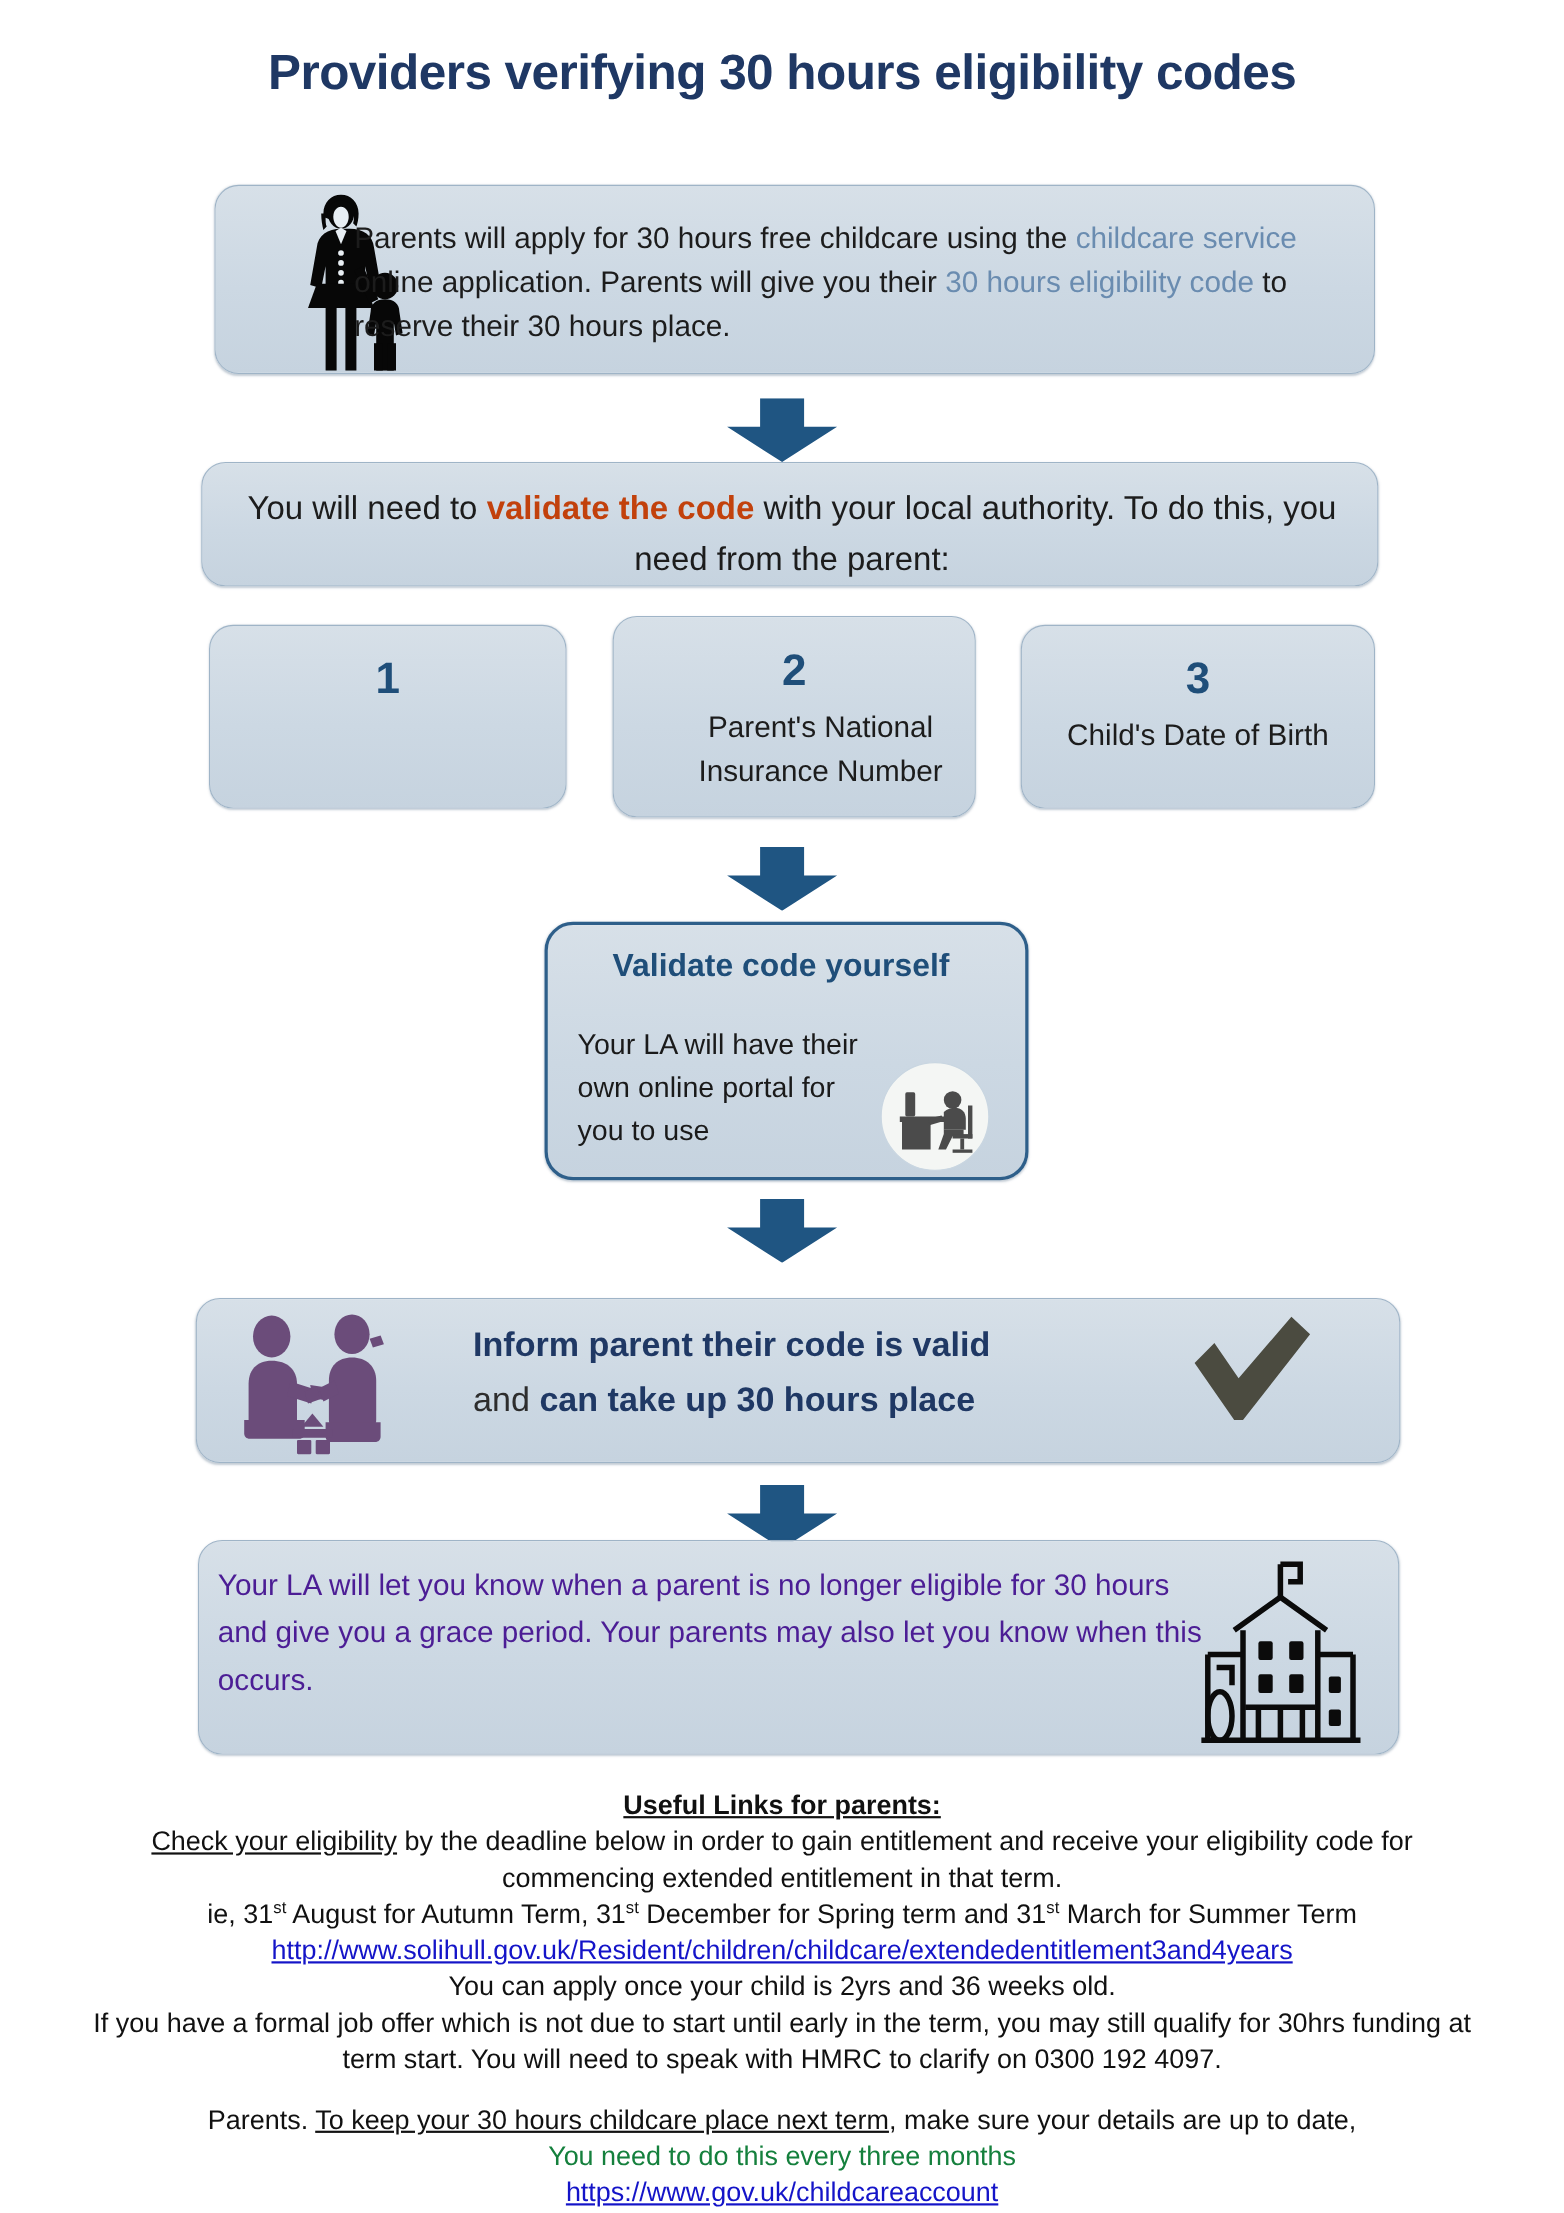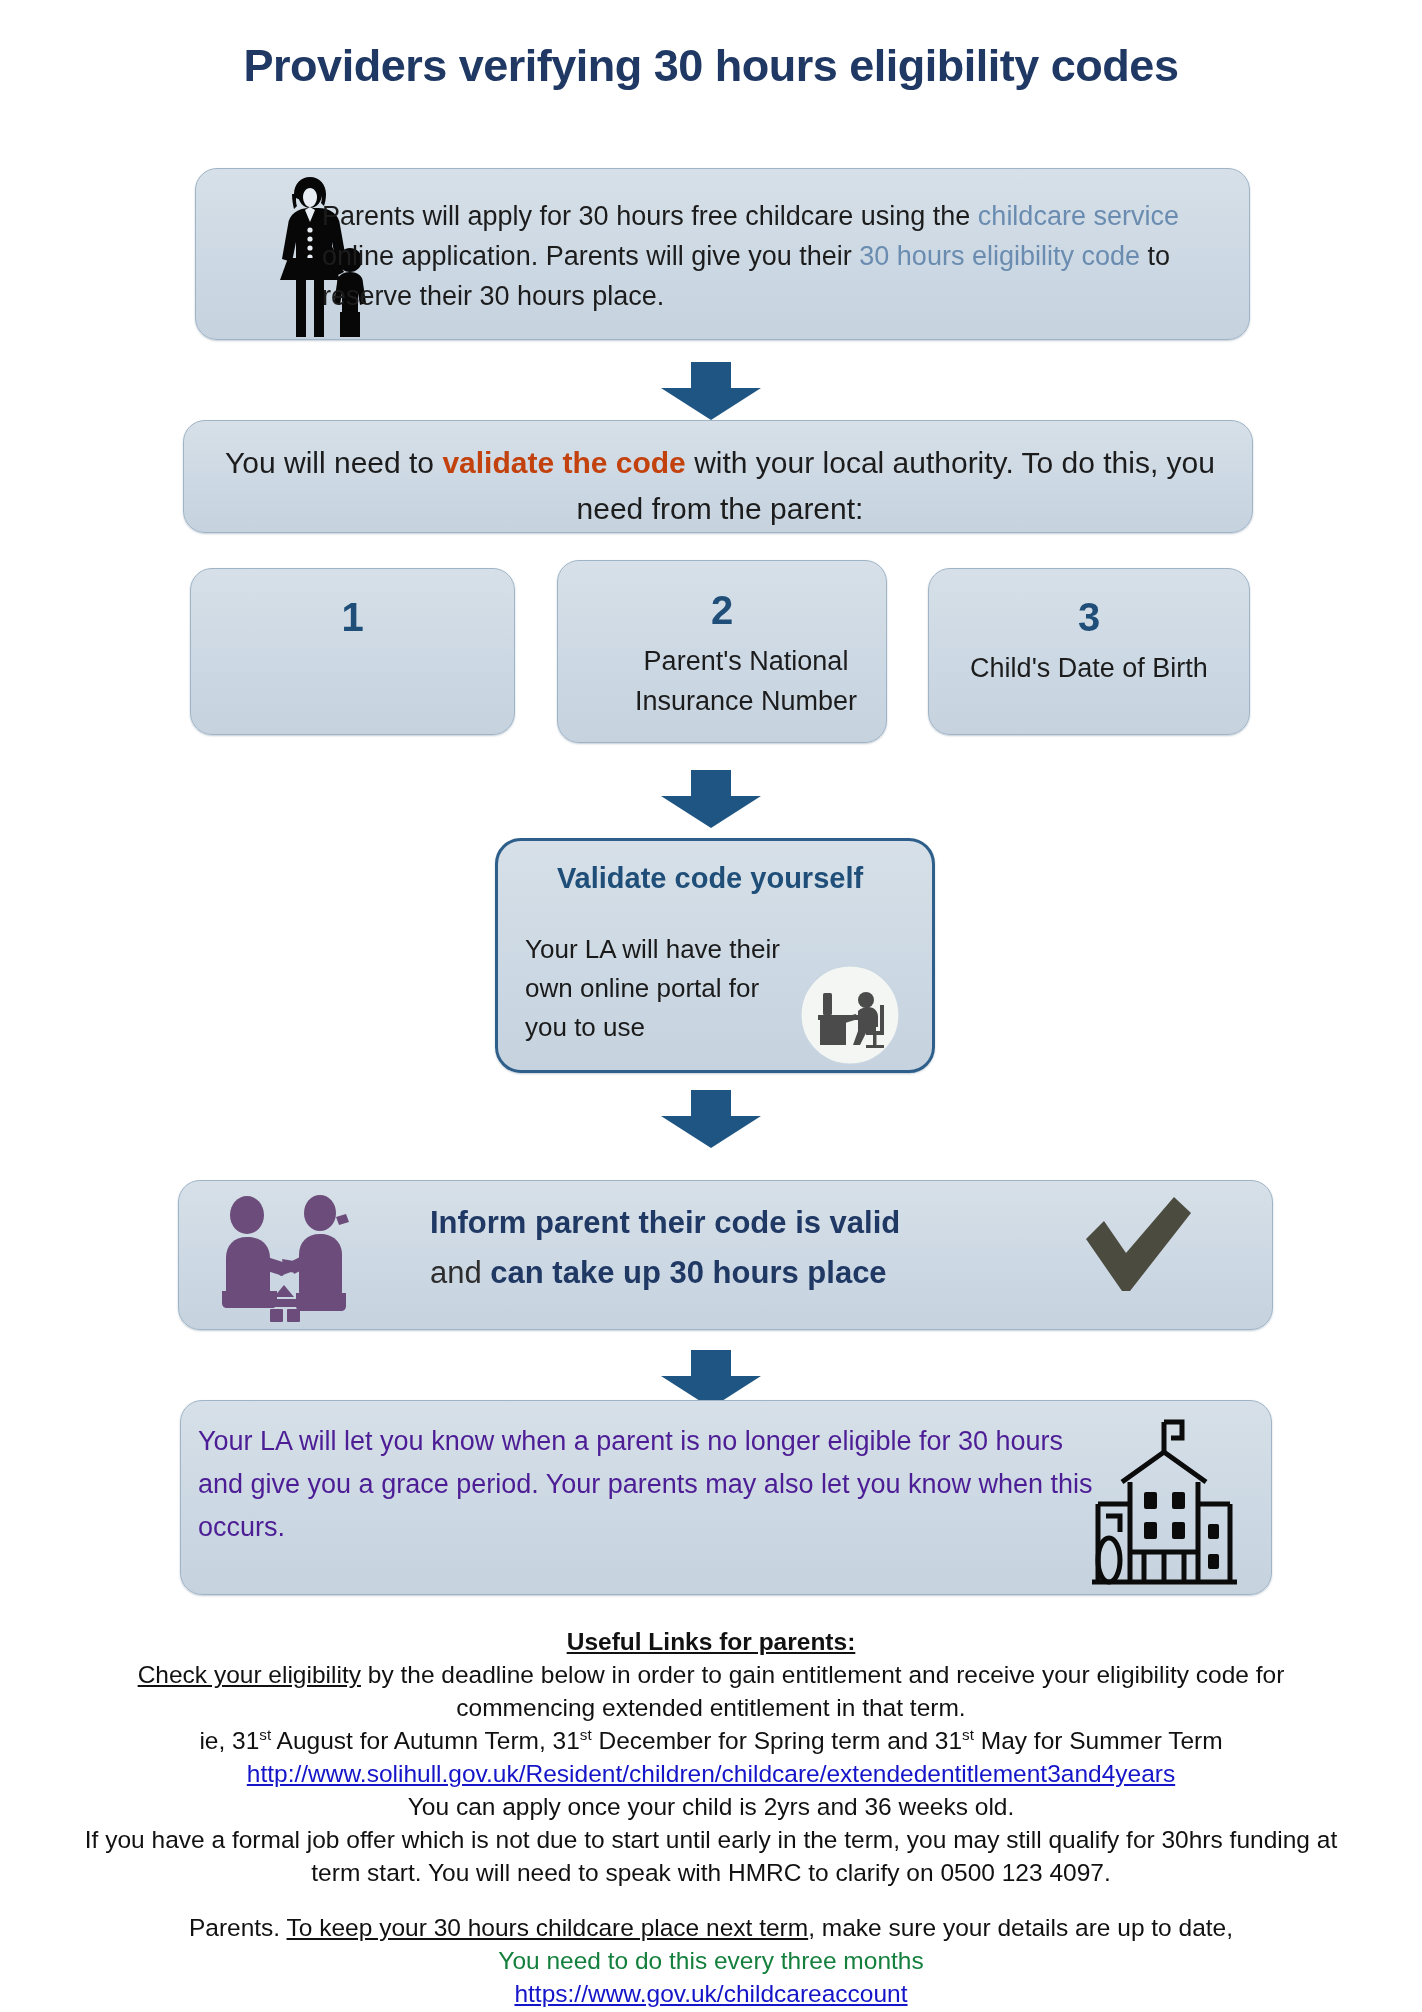--- a/index.html
+++ b/index.html
@@ -320,23 +320,23 @@
 
         <rect x="116" y="112" width="11" height="15" rx="2"></rect>
         <rect x="116" y="142" width="11" height="15" rx="2"></rect>
       </g>
     </svg>
   </div>
 
   <div class="links">
     <div class="hd">Useful Links for parents:</div>
     <div><span class="u">Check your eligibility</span><span> by the deadline below in order to gain entitlement and receive your eligibility code for commencing extended entitlement in that term.</span></div>
-    <div><span>ie, 31</span><sup>st</sup><span> August for Autumn Term, 31</span><sup>st</sup><span> December for Spring term and 31</span><sup>st</sup><span> May for Summer Term</span></div>
+    <div><span>ie, 31</span><sup>st</sup><span> August for Autumn Term, 31</span><sup>st</sup><span> December for Spring term and 31</span><sup>st</sup><span> March for Summer Term</span></div>
     <div><span class="url">http://www.solihull.gov.uk/Resident/children/childcare/extendedentitlement3and4years</span></div>
     <div>You can apply once your child is 2yrs and 36 weeks old.</div>
-    <div>If you have a formal job offer which is not due to start until early in the term, you may still qualify for 30hrs funding at term start. You will need to speak with HMRC to clarify on 0500 123 4097.</div>
+    <div>If you have a formal job offer which is not due to start until early in the term, you may still qualify for 30hrs funding at term start. You will need to speak with HMRC to clarify on 0300 192 4097.</div>
     <span class="spacer"></span>
     <div><span>Parents. </span><span class="u">To keep your 30 hours childcare place next term</span><span>, make sure your details are up to date,</span></div>
     <div class="red">You need to do this every three months</div>
     <div><span class="url">https://www.gov.uk/childcareaccount</span></div>
   </div>
 
 </div>
 
 </body></html>

